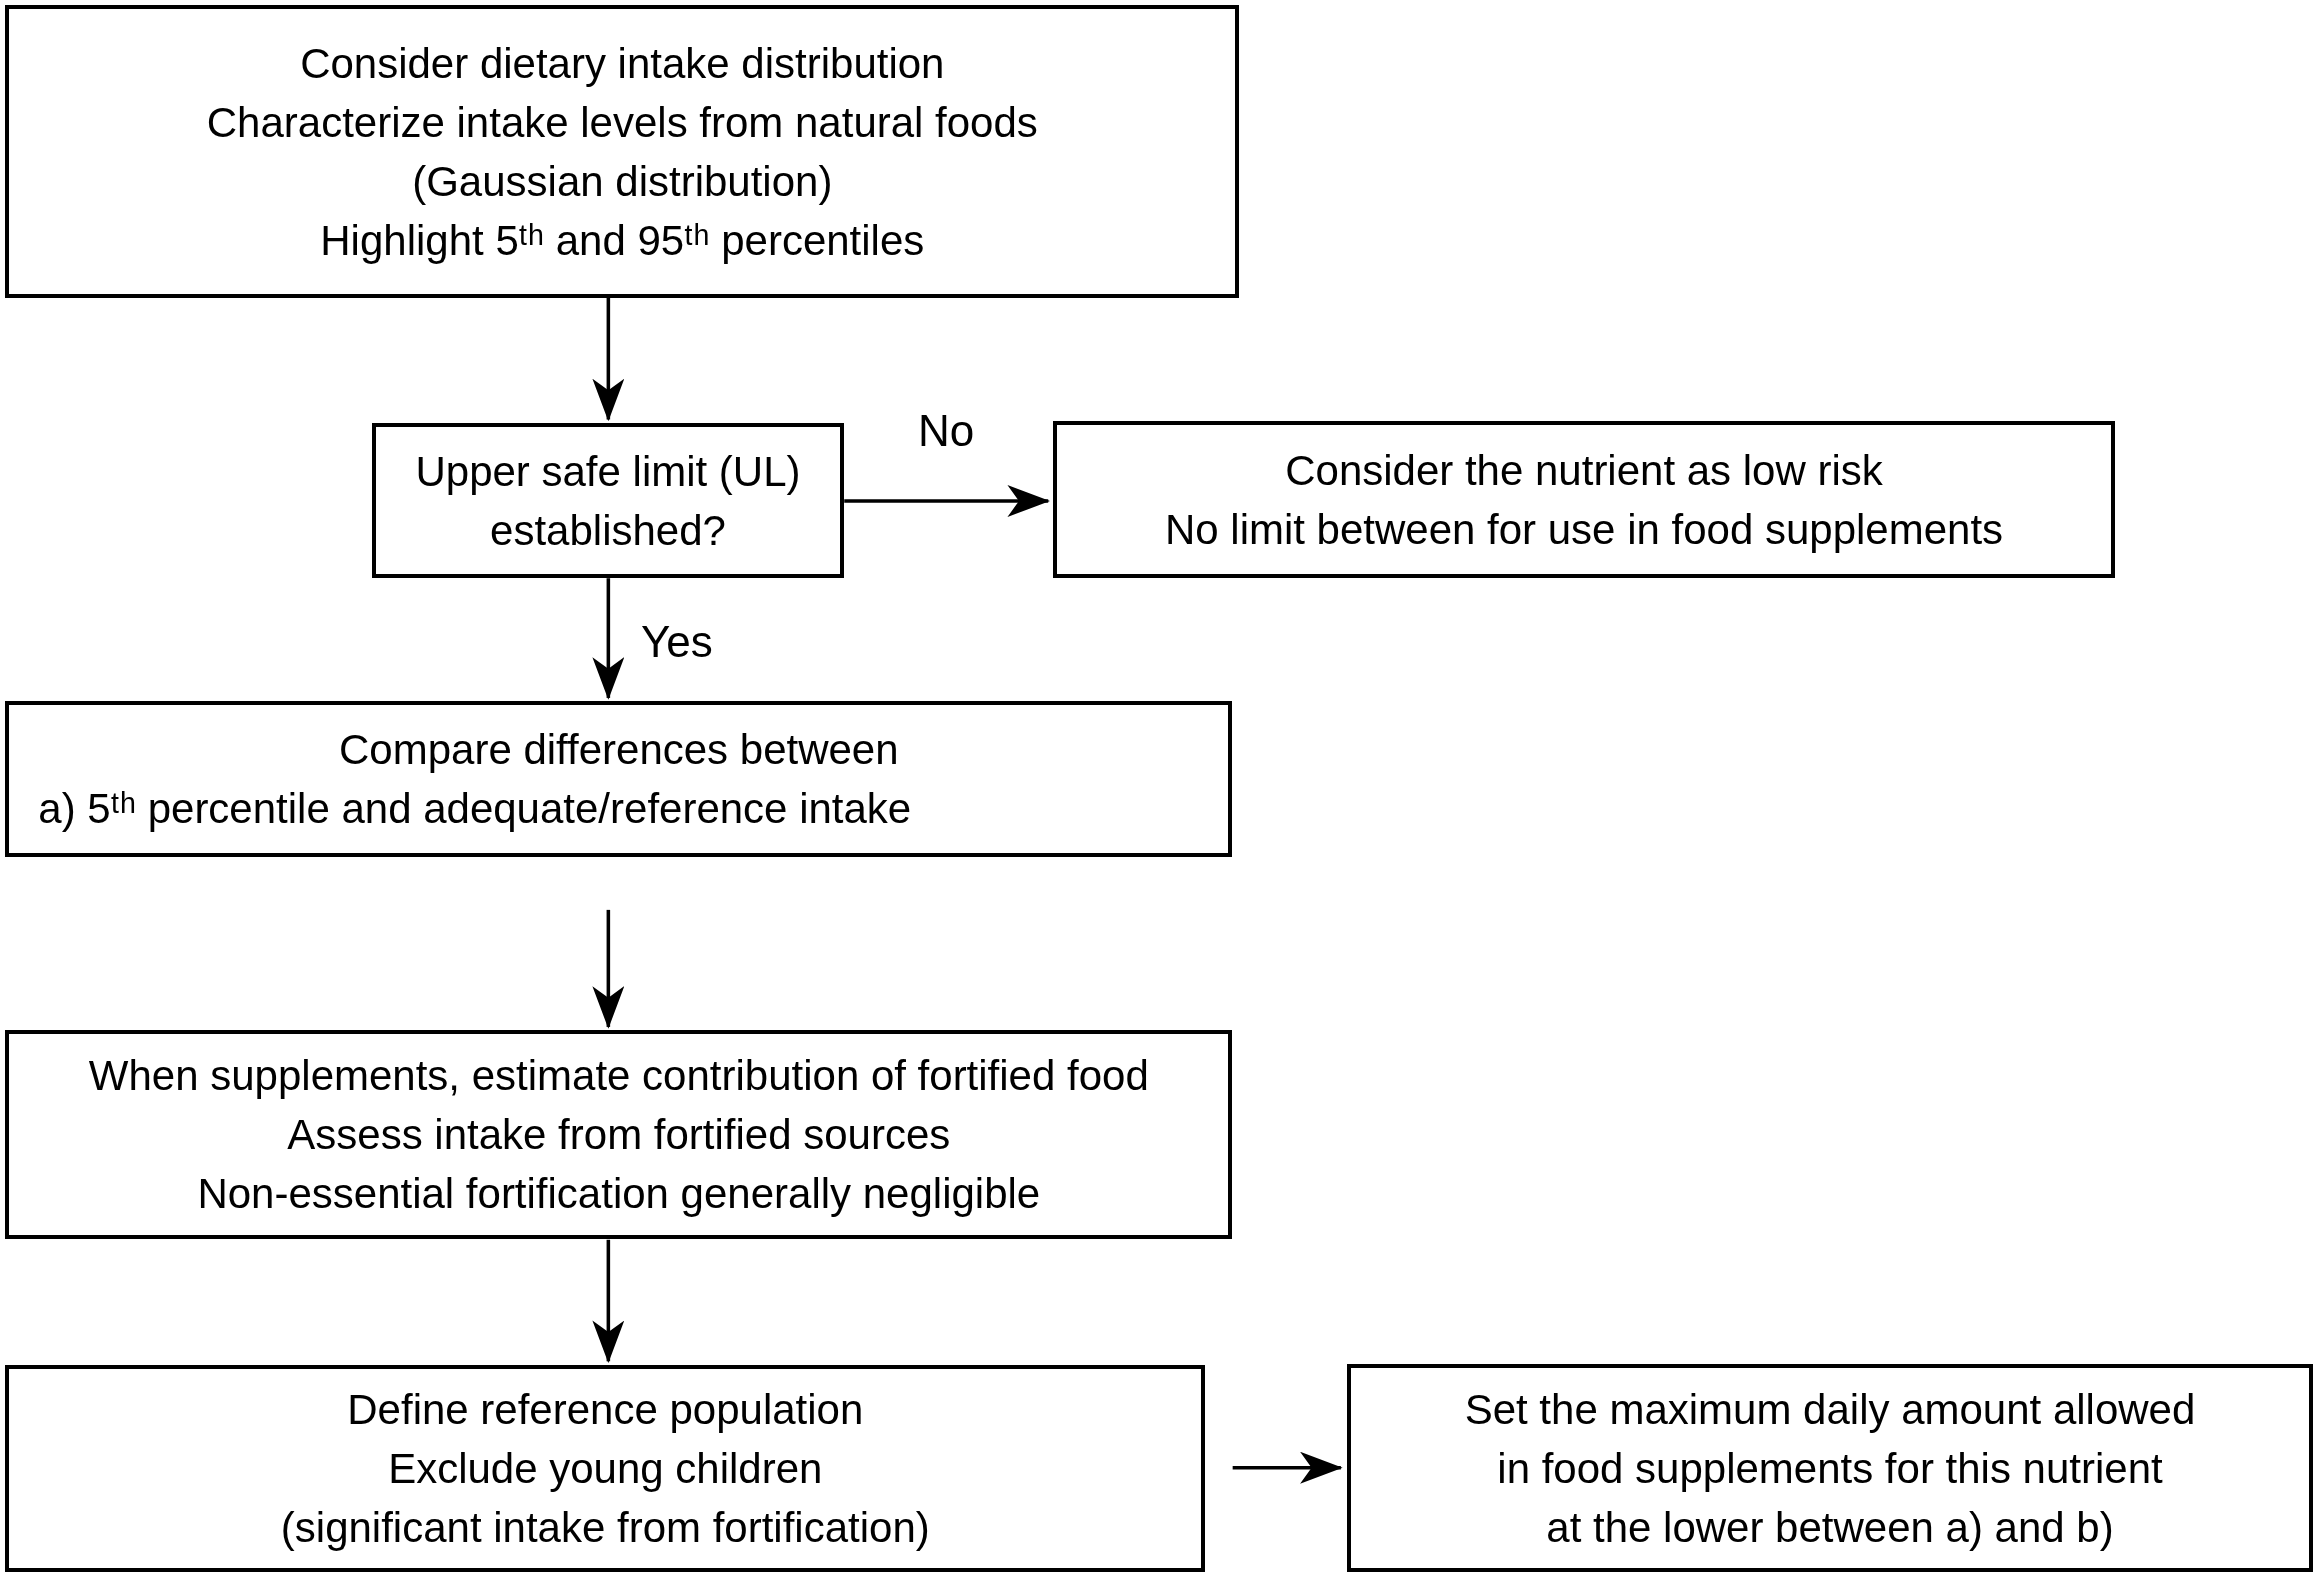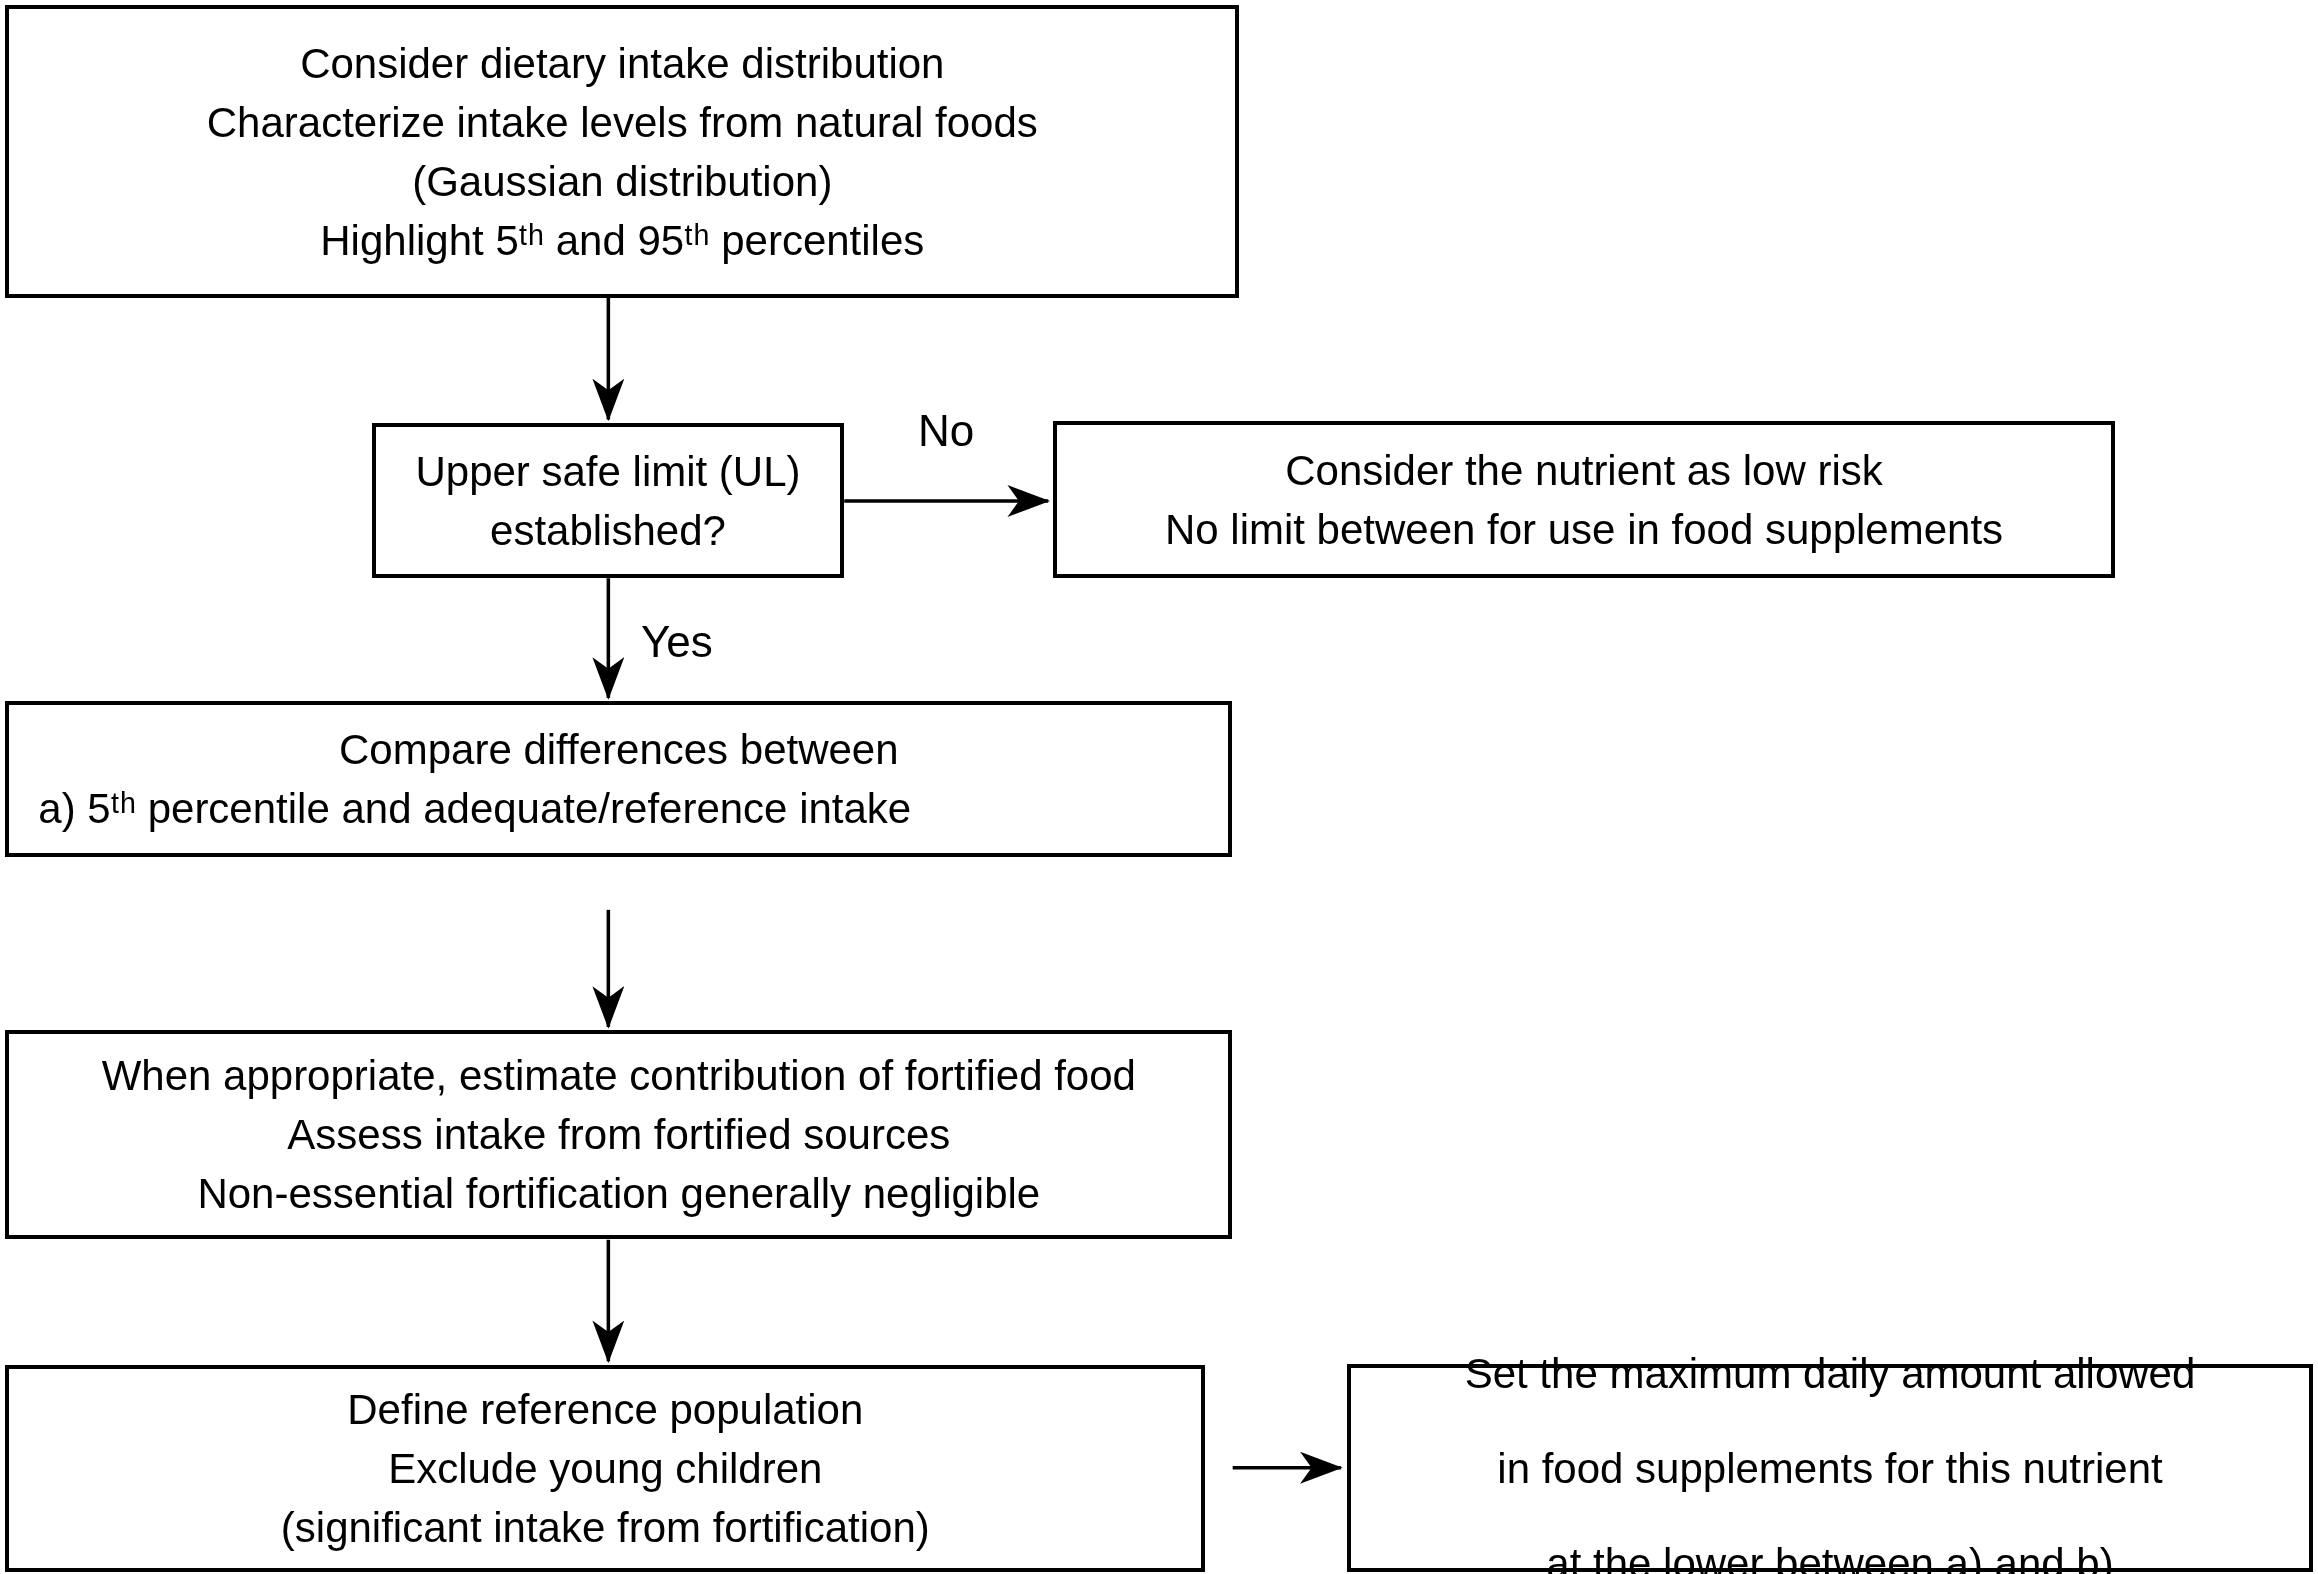--- a/index.html
+++ b/index.html
@@ -54,21 +54,21 @@
     line-height: 50px;
     white-space: nowrap;
   }
   
   #node-intake    { left: 5.3px;    top: 5.3px;    width: 1234px; height: 293px; }
   #node-ulq       { left: 372px;  top: 423px;  width: 472px;  height: 155px; }
   #node-lowrisk   { left: 1053px; top: 421px;  width: 1062px; height: 157px; }
   #node-compare   { left: 5.3px;    top: 701px;  width: 1227px; height: 156px; align-items: flex-end; }
   #node-fortified { left: 5.3px;    top: 1030px; width: 1227px; height: 209px; }
   #node-refpop    { left: 5.3px;    top: 1365px; width: 1200px; height: 207px; }
-  #node-setmax    { left: 1347px; top: 1364px; width: 966px; height: 208px; gap: 36px; }
+  #node-setmax    { left: 1347px; top: 1364px; width: 966px; height: 208px; }
   #label-no  { left: 918px; top: 406px; }
   #label-yes { left: 641px;  top: 617px; }
 </style>
 </head>
 <body>
 
 <div class="canvas">
 
   <svg class="connectors" viewBox="0 0 2615 1776" xmlns="http://www.w3.org/2000/svg">
     <defs>
@@ -100,21 +100,21 @@
     <div class="line">Consider the nutrient as low risk</div>
     <div class="line">No limit between for use in food supplements</div>
   </div>
 
   <div class="node mixed-align" id="node-compare">
     <div class="line center">Compare differences between</div>
     <div class="line left">a) 5ᵗʰ percentile and adequate/reference intake</div>
   </div>
 
   <div class="node" id="node-fortified">
-    <div class="line">When appropriate, estimate contribution of fortified food</div>
+    <div class="line">When supplements, estimate contribution of fortified food</div>
     <div class="line">Assess intake from fortified sources</div>
     <div class="line">Non-essential fortification generally negligible</div>
   </div>
 
   <div class="node" id="node-refpop">
     <div class="line">Define reference population</div>
     <div class="line">Exclude young children</div>
     <div class="line">(significant intake from fortification)</div>
   </div>
 

